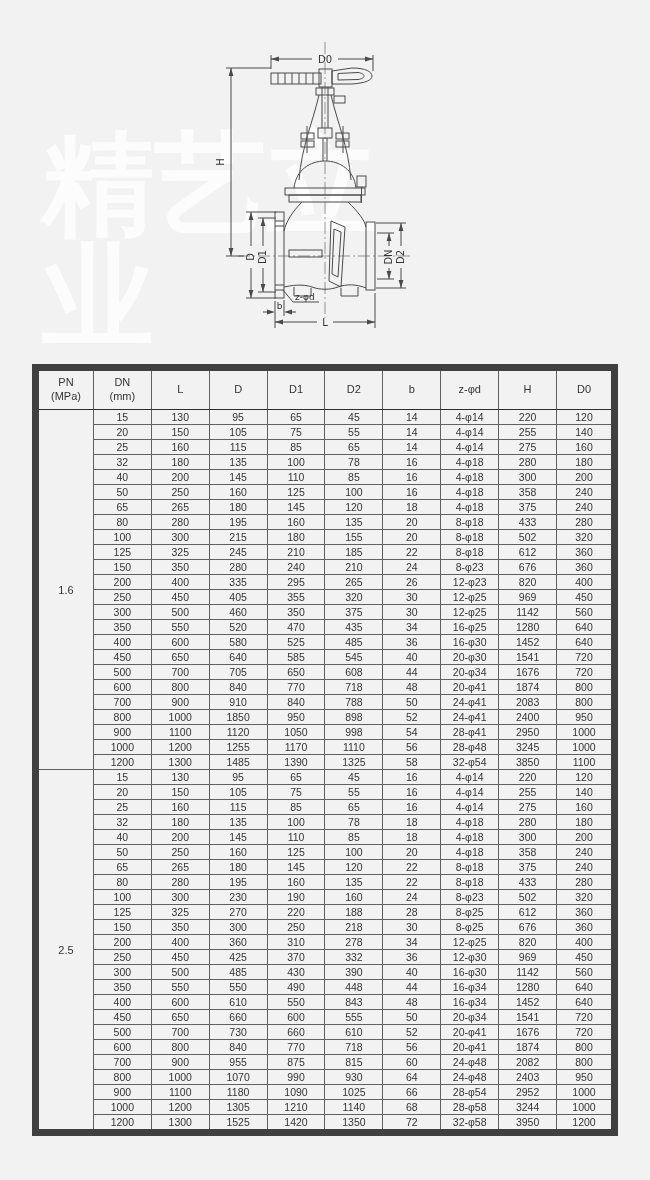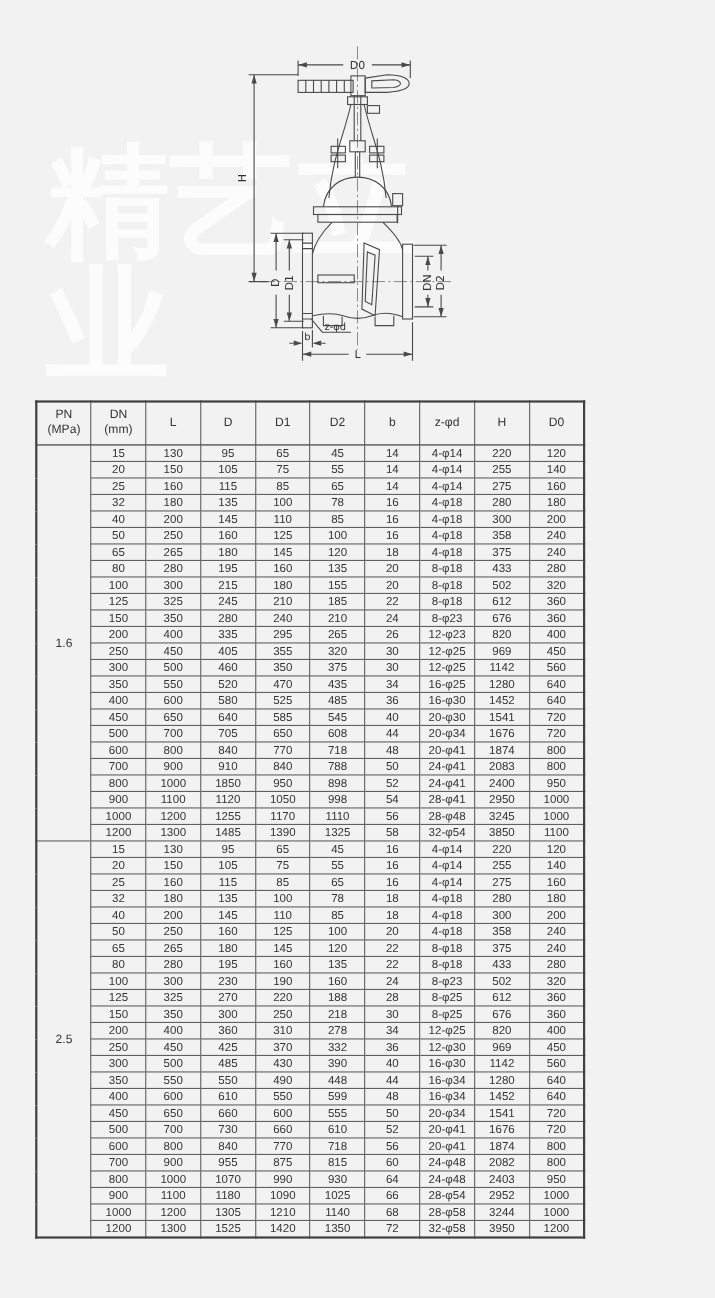--- a/index.html
+++ b/index.html
@@ -15,22 +15,22 @@
   .draw path,.draw rect{stroke:#4a4a4a;fill:none;stroke-width:1;}
   .draw .cl{stroke:#6a6a6a;stroke-width:0.7;stroke-dasharray:12 3 2 3;}
   .draw .ar{fill:#4a4a4a;stroke:none;}
   .draw text{fill:#333;stroke:none;font-family:"DejaVu Sans", sans-serif;font-size:10px;}
   .draw text.small{font-size:9px;}
   
   .tbl-title{position:absolute;left:32px;top:338px;z-index:2;font-size:13.5px;color:#1c1c1c;}
   .tbl-title .en{margin-left:4px;}
   
   .tbl-wrap{position:absolute;left:32px;top:364px;z-index:2;}
-  table.dims{border-collapse:collapse;table-layout:fixed;width:500px;
-      border:2px solid #404040;background:transparent;}
+  table.dims{border-collapse:collapse;table-layout:fixed;width:586px;
+      border:7px solid #404040;background:transparent;}
   table.dims th, table.dims td{border:1px solid #606060;text-align:center;
       vertical-align:middle;padding:0;color:#343434;}
   table.dims th{height:38px;font-weight:normal;font-size:11px;line-height:1.25;
       white-space:pre-line;border-bottom:1.5px solid #2e2e2e;}
   table.dims td{height:14px;line-height:14px;font-size:10.5px;}
   table.dims td.pn{font-size:11px;margin-top:32px;}
 </style>
 </head>
 <body>
 
@@ -598,21 +598,21 @@
             <td>44</td>
             <td>16-φ34</td>
             <td>1280</td>
             <td>640</td>
           </tr>
           <tr>
             <td>400</td>
             <td>600</td>
             <td>610</td>
             <td>550</td>
-            <td>599</td>
+            <td>843</td>
             <td>48</td>
             <td>16-φ34</td>
             <td>1452</td>
             <td>640</td>
           </tr>
           <tr>
             <td>450</td>
             <td>650</td>
             <td>660</td>
             <td>600</td>

